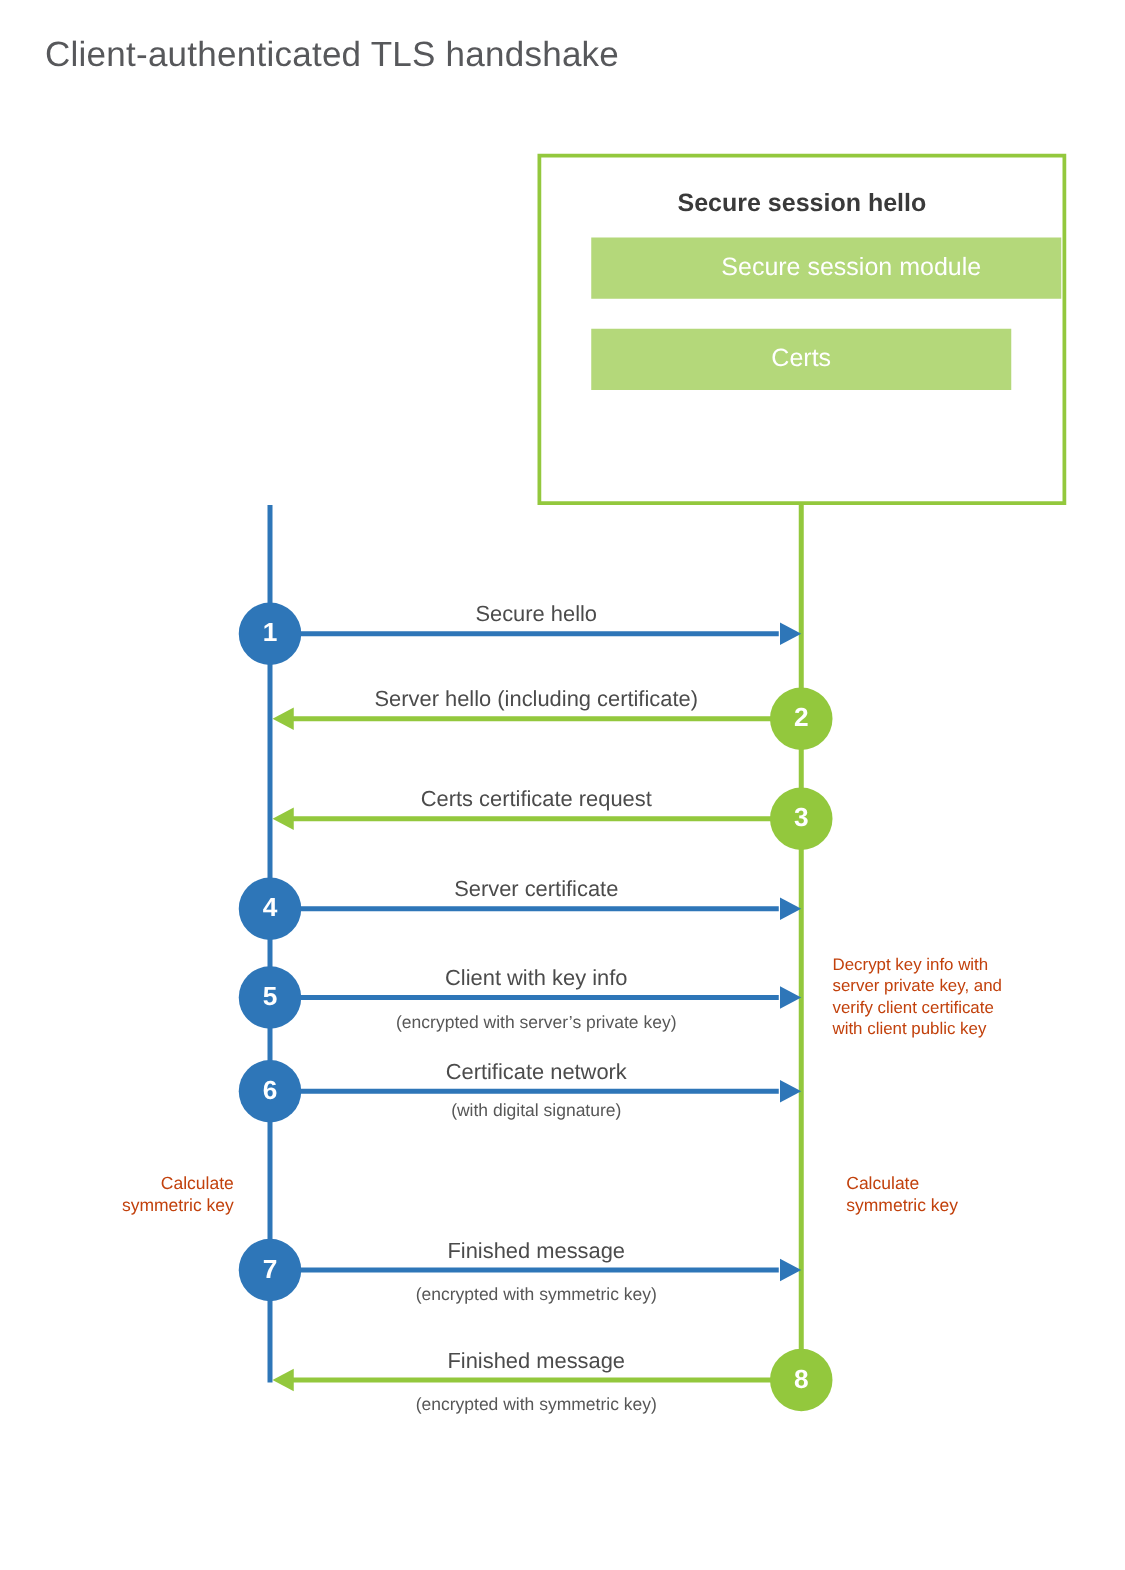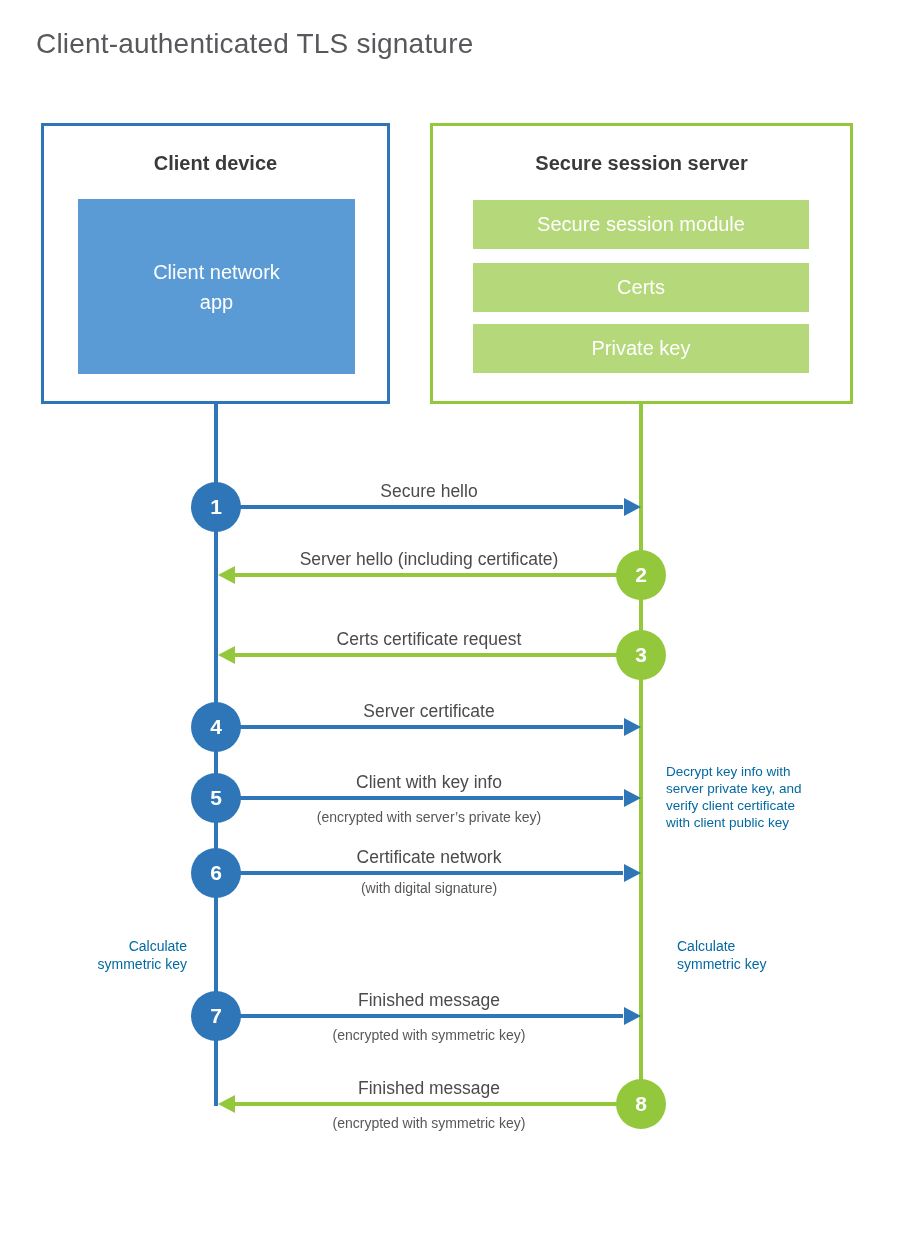--- a/index.html
+++ b/index.html
@@ -33,21 +33,21 @@
     position:absolute;left:34px;top:73px;width:277px;height:175px;
     background:var(--blue-light);color:#fff;font-size:20px;line-height:30px;
     display:flex;align-items:center;justify-content:center;text-align:center;
     white-space:pre-line;
   }
   .server-bar{
     position:absolute;left:40px;width:336px;height:49px;
     background:var(--green-light);color:#fff;font-size:20px;line-height:49px;
     text-align:center;
   }
-  .bar-1{top:74px;}.bar-2{top:137px;text-align:center;}.bar-3{top:198px;}
+  .bar-1{top:64px;padding-left:40px;}.bar-2{top:137px;text-align:center;}.bar-3{top:198px;}
   .lifeline{position:absolute;width:4px;}
   .lifeline.blue{left:214px;top:404px;height:702px;background:var(--blue);}
   .lifeline.green{left:639px;top:404px;height:700px;background:var(--green);}
   .mline{position:absolute;height:4px;}
   .mline.right{background:var(--blue);}
   .mline.left{background:var(--green);}
   .mhead{position:absolute;width:0;height:0;border-top:9px solid transparent;border-bottom:9px solid transparent;}
   .mhead.right{border-left:17px solid var(--blue);}
   .mhead.left{border-right:17px solid var(--green);}
   .mlabel{
@@ -57,43 +57,37 @@
   .msub{
     position:absolute;left:229px;width:400px;text-align:center;
     font-size:14px;line-height:20px;color:var(--text-sub);
   }
   .circle{
     position:absolute;width:50px;height:50px;border-radius:50%;
     color:#fff;font-size:21px;font-weight:700;line-height:50px;text-align:center;
   }
   .circle.blue{background:var(--blue);}
   .circle.green{background:var(--green);}
-  .note{position:absolute;white-space:pre-line;color:#0369a1;}
+  .note{position:absolute;white-space:pre-line;color:#c2410c;}
   .note-decrypt{left:666px;top:763px;font-size:13.5px;line-height:17px;}
   .calc-left{left:47px;top:937px;width:140px;text-align:right;font-size:14px;line-height:18px;}
   .calc-right{left:677px;top:937px;font-size:14px;line-height:18px;}
 </style>
 </head>
 <body>
 
 <div class="stage">
 
-  <div class="page-title">Client-authenticated TLS signature</div>
+  <div class="page-title">Client-authenticated TLS handshake</div>
 
-  <div class="entity client">
-    <div class="entity-title">Client device</div>
-    <div class="client-app">Client network
-app</div>
-  </div>
 
   <div class="entity server">
-    <div class="entity-title">Secure session server</div>
+    <div class="entity-title">Secure session hello</div>
     <div class="server-bar bar-1">Secure session module</div>
     <div class="server-bar bar-2">Certs</div>
-    <div class="server-bar bar-3">Private key</div>
   </div>
 
   <div class="lifeline blue"></div>
   <div class="lifeline green"></div>
 
   <div id="messages">
       <div class="mline right" style="left: 216px; top: 505px; width: 407px;"></div>
       <div class="mhead right" style="left: 624px; top: 498px;"></div>
       <div class="mlabel" style="top: 478px;">Secure hello</div>
       <div class="circle blue" style="left: 191px; top: 482px;">1</div>

